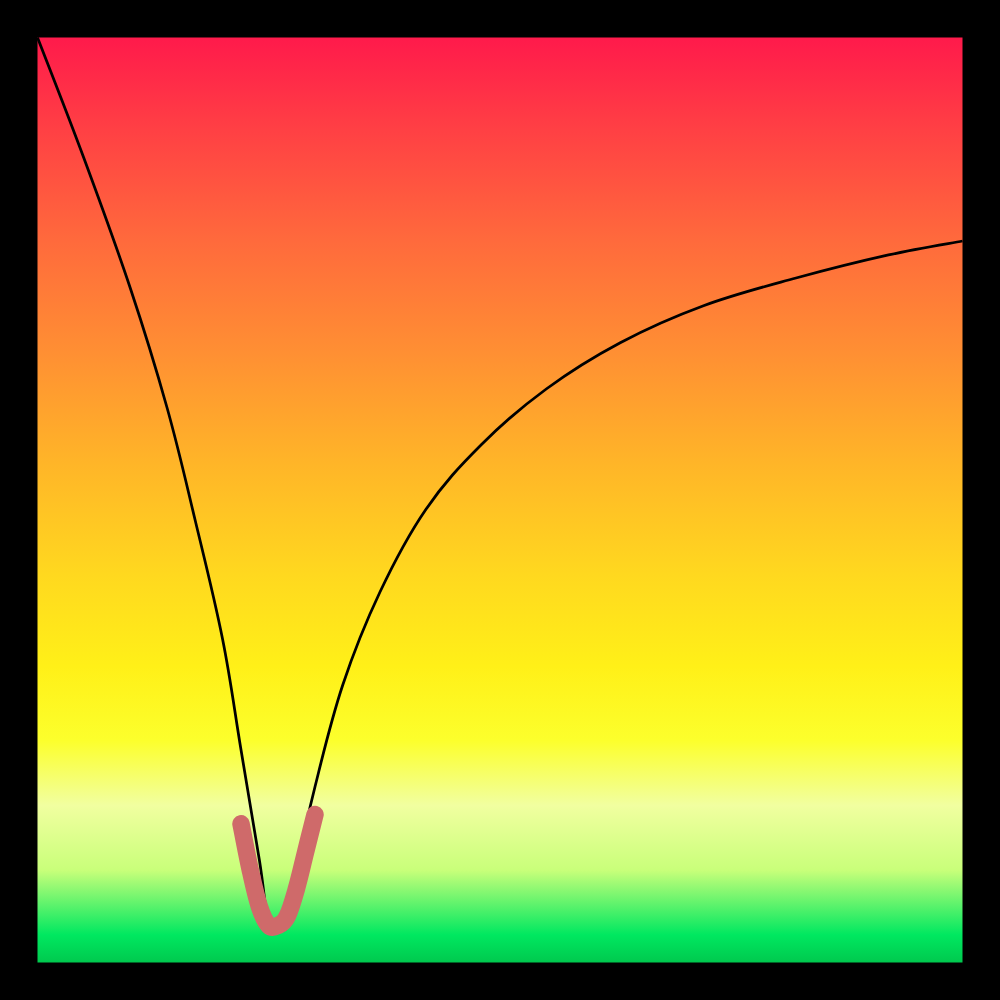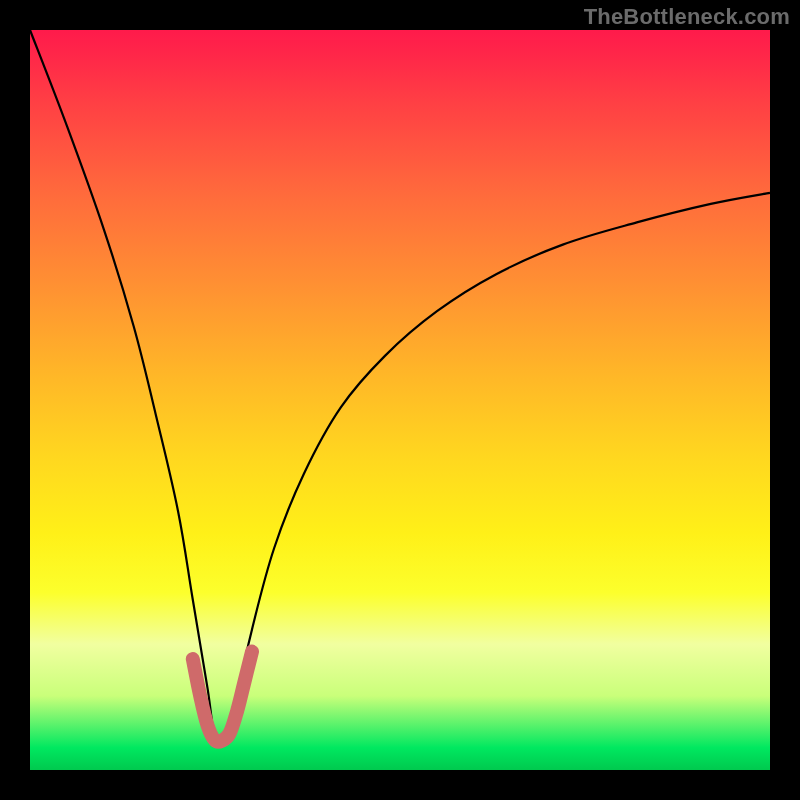--- a/index.html
+++ b/index.html
@@ -55,20 +55,19 @@
     font-weight: 600;
     color: #6b6b6b;
     letter-spacing: 0.2px;
     user-select: none;
   }
 </style>
 </head>
 <body>
 
 <div class="frame">
-  <div class="watermark">TheBottleneck.com</div>
   <div class="plot">
     <svg viewBox="0 0 740 740">
       <path id="curve-path" fill="none" stroke="#000" stroke-width="2.2" d="M 0.00 0.00 C 6.66 17.32, 23.68 60.24, 37.00 96.20 C 50.32 132.16, 62.01 163.84, 74.00 199.80 C 85.99 235.76, 94.28 262.70, 103.60 296.00 C 112.92 329.30, 117.81 351.50, 125.80 384.80 C 133.79 418.10, 141.34 447.70, 148.00 481.00 C 154.66 514.30, 157.47 537.83, 162.80 569.80 C 168.13 601.77, 173.60 633.29, 177.60 658.60 C 181.60 683.91, 182.34 701.08, 185.00 710.40 C 187.66 719.72, 189.74 710.40, 192.40 710.40 C 195.06 710.40, 197.14 718.39, 199.80 710.40 C 202.46 702.41, 203.20 685.98, 207.20 666.00 C 211.20 646.02, 215.34 626.04, 222.00 599.40 C 228.66 572.76, 234.88 545.97, 244.20 518.00 C 253.52 490.03, 261.81 469.31, 273.80 444.00 C 285.79 418.69, 296.15 398.71, 310.80 377.40 C 325.45 356.09, 337.88 342.92, 355.20 325.60 C 372.52 308.28, 387.02 295.85, 407.00 281.20 C 426.98 266.55, 443.56 256.19, 466.20 244.20 C 488.84 232.21, 507.49 223.92, 532.80 214.60 C 558.11 205.28, 580.16 199.73, 606.80 192.40 C 633.44 185.07, 656.82 179.23, 680.80 173.90 C 704.78 168.57, 729.34 164.80, 740.00 162.80"></path>
       <path id="valley-path" fill="none" stroke="#cf6a6a" stroke-width="14" stroke-linecap="round" stroke-linejoin="round" d="M 162.80 629.00 C 164.13 635.66, 167.54 654.01, 170.20 666.00 C 172.86 677.99, 174.94 687.61, 177.60 695.60 C 180.26 703.59, 182.34 707.74, 185.00 710.40 C 187.66 713.06, 189.74 711.73, 192.40 710.40 C 195.06 709.07, 197.14 708.33, 199.80 703.00 C 202.46 697.67, 204.54 690.12, 207.20 680.80 C 209.86 671.48, 211.94 661.86, 214.60 651.20 C 217.26 640.54, 220.67 626.93, 222.00 621.60"></path>
     </svg>
   </div>
 </div>
 
 </body></html>

